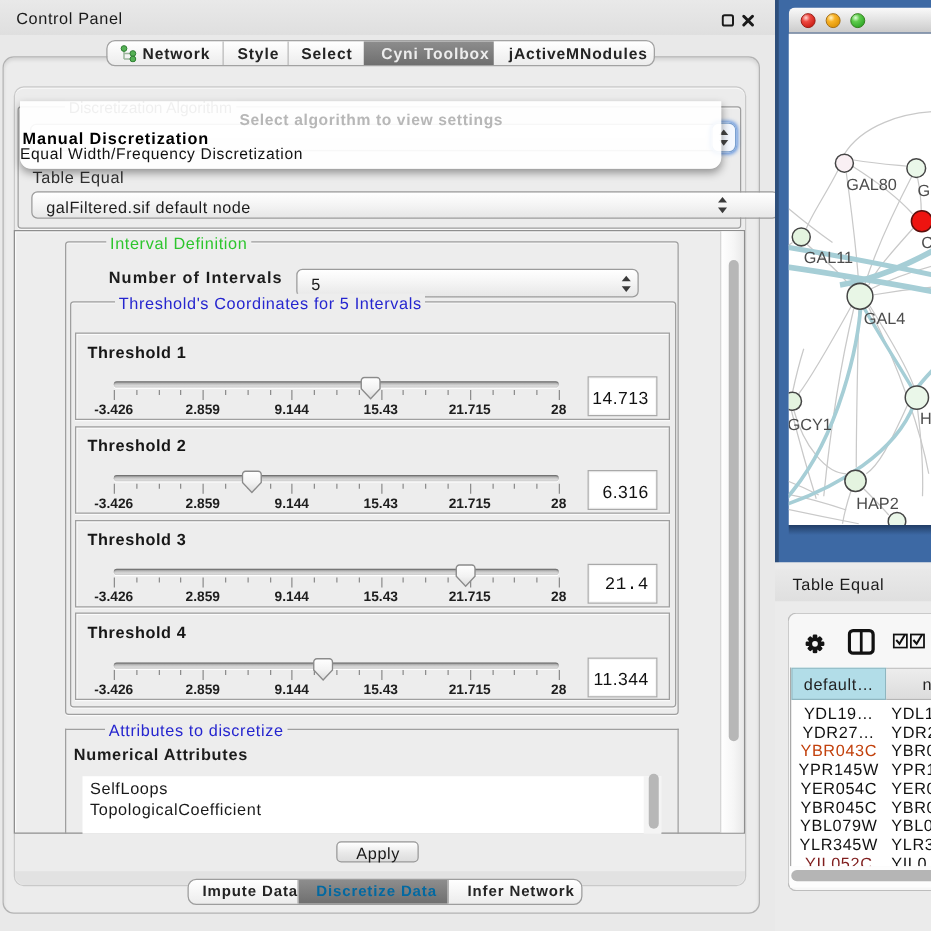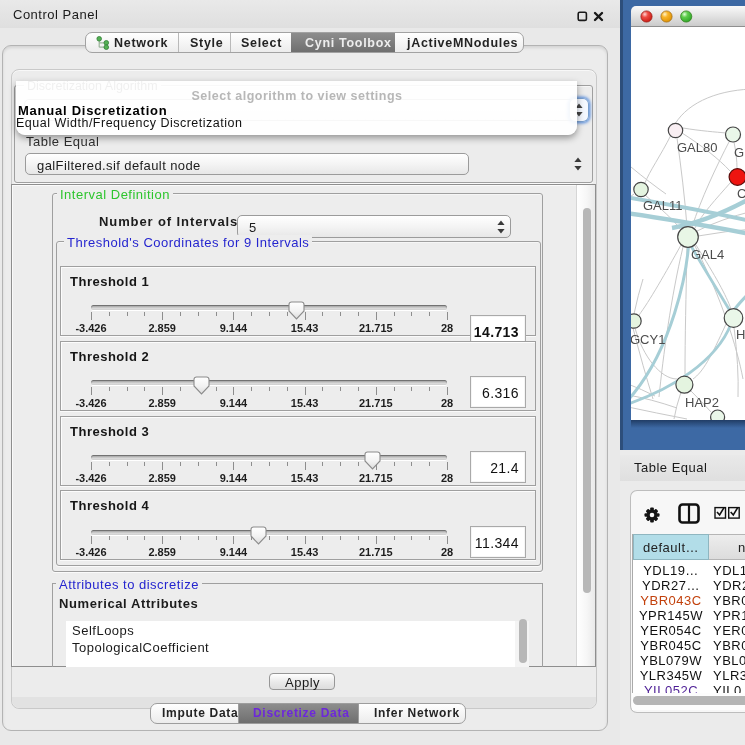--- a/index.html
+++ b/index.html
@@ -4,21 +4,21 @@
 * { margin:0; padding:0; box-sizing:border-box; }
 html,body { width:745px; height:745px; overflow:hidden; }
 body { font-family:"Liberation Sans", sans-serif; background:#e9e9e9; position:relative; }
 .abs { position:absolute; }
 .lbl { position:absolute; white-space:nowrap; letter-spacing:.5px; }
 .combo { position:absolute; border:1px solid #9b9b9b; border-radius:5px;
   background:linear-gradient(#ffffff 0%,#f4f4f4 50%,#e7e7e7 100%); }
 .combo .tx { position:absolute; left:11px; top:4px; font-size:13px; letter-spacing:.4px; color:#1c1c1c; }
 .groupbox { position:absolute; border:1px solid #9f9f9f; border-radius:3px;
   box-shadow:0 1px 0 rgba(255,255,255,.7), inset 0 1px 0 rgba(255,255,255,.5); }
-.gtitle { position:absolute; background:#ededed; padding:0 3px; font-size:13px; white-space:nowrap; letter-spacing:.5px; }
+.gtitle { position:absolute; background:#ededed; padding:0 3px; font-size:13px; white-space:nowrap; letter-spacing:.5px;margin-left:28px; }
 .tick { position:absolute; width:1px; background:#8d8d8d; }
 .scale { position:absolute; font-size:11px; font-weight:bold; color:#1d1d1d; transform:translateX(-50%); white-space:nowrap;}
 .vfield { position:absolute; left:470px; width:56px; height:32px; background:#fff;
   border:1px solid #a9a9a9; box-shadow:inset 0 0 0 1px #f5f5f5; }
 .vfield span { position:absolute; right:6px; top:8px; font-size:14px; letter-spacing:.4px; color:#111; }
 .thpanel { position:absolute; left:60px; width:476px; height:70px;
   border:1px solid #9f9f9f; box-shadow:inset 1px 1px 0 #fcfcfc, 0 1px 0 #fafafa; background:#ededed; }
 .tabtx { position:absolute; white-space:nowrap; font-size:12.5px; font-weight:bold; color:#242424; letter-spacing:.7px; }
 </style></head>
 <body>
@@ -61,46 +61,46 @@
 <div class="groupbox" style="left:14px;top:85px;width:579px;height:98px;"></div>
 <div class="gtitle" style="left:24px;top:79px;color:#3a3a3a;font-size:12.5px;letter-spacing:0;">Discretization Algorithm</div>
 <div class="combo" style="left:24px;top:99px;width:553px;height:22px;"></div>
 <div class="abs" style="left:569px;top:98px;width:20px;height:24px;border-radius:6px;
  background:#f4f8ff;box-shadow:0 0 3px 1.5px rgba(70,130,220,.8), inset 0 0 0 1px #7aa0cf;"></div>
 <svg class="abs" style="left:574px;top:103px;" width="10" height="14" viewBox="0 0 10 14">
  <path d="M5,0.5 L8.6,5 L1.4,5 Z" fill="#444"></path>
     <path d="M5,13.5 L8.6,9 L1.4,9 Z" fill="#444"></path>
   </svg>
 <div class="lbl" style="left:26px;top:134px;font-size:13px;color:#2f2f2f;">Table Equal</div>
-<div class="combo" style="left:25px;top:153px;width:444px;height:22px;">
+<div class="combo" style="left:25px;top:153px;width:598px;height:22px;">
  <span class="tx">galFiltered.sif default node</span>
   </div>
 <svg class="abs" style="left:573px;top:157px;" width="10" height="14" viewBox="0 0 10 14">
  <path d="M5,0.5 L8.6,5 L1.4,5 Z" fill="#3a3a3a"></path>
     <path d="M5,13.5 L8.6,9 L1.4,9 Z" fill="#3a3a3a"></path>
   </svg>
 
 <div class="abs" style="left:11px;top:184px;width:585px;height:483px;border:1px solid #8e8e8e;
  background:#ededed;box-shadow:inset 1px 1px 0 #fafafa;"></div>
 <div class="abs" style="left:576px;top:185px;width:19px;height:481px;
  background:linear-gradient(90deg,#ffffff,#f6f6f6 55%,#e9e9e9);border-left:1px solid #d6d6d6;"></div>
 <div class="abs" style="left:583px;top:208px;width:8px;height:385px;background:#b7b7b7;border-radius:4px;"></div>
 
 <div class="groupbox" style="left:52px;top:193px;width:491px;height:379px;"></div>
 <div class="gtitle" style="left:57px;top:187px;color:#2dc52d;">Interval Definition</div>
-<div class="lbl" style="left:87px;top:214px;font-size:13px;font-weight:bold;letter-spacing:.9px;color:#1c1c1c;margin-left:12px;">Number of Intervals</div>
+<div class="lbl" style="left:87px;top:214px;font-size:13px;font-weight:bold;letter-spacing:.9px;color:#1c1c1c;">Number of Intervals</div>
 <div class="combo" style="left:237px;top:215px;width:274px;height:23px;">
  <span class="tx" style="top:4px;">5</span>
   </div>
 <svg class="abs" style="left:496px;top:220px;" width="10" height="14" viewBox="0 0 10 14">
  <path d="M5,0.5 L8.6,5 L1.4,5 Z" fill="#3a3a3a"></path>
     <path d="M5,13.5 L8.6,9 L1.4,9 Z" fill="#3a3a3a"></path>
   </svg>
 <div class="groupbox" style="left:56px;top:241px;width:485px;height:325px;"></div>
-<div class="gtitle" style="left:64px;top:235px;color:#2525cf;">Threshold's Coordinates for 9 Intervals</div>
+<div class="gtitle" style="left:64px;top:235px;color:#2525cf;">Threshold's Coordinates for 5 Intervals</div>
 <div class="thpanel" style="top:266px;"></div>
 <div class="lbl" style="left:70px;top:274px;font-size:13px;font-weight:bold;color:#161616;">Threshold 1</div>
 <div class="abs" style="left:91px;top:305px;width:356px;height:5px;border-radius:3px;background:linear-gradient(#9e9e9e,#d9d9d9 70%,#cfcfcf);box-shadow:inset 0 1px 1px rgba(0,0,0,.35),0 1px 0 #fff;"></div>
 <div class="tick" style="left:91.0px;top:312px;height:8px;"></div>
 <div class="tick" style="left:108.8px;top:312px;height:4px;"></div>
 <div class="tick" style="left:126.6px;top:312px;height:4px;"></div>
 <div class="tick" style="left:144.4px;top:312px;height:4px;"></div>
 <div class="tick" style="left:162.2px;top:312px;height:8px;"></div>
 <div class="tick" style="left:180.0px;top:312px;height:4px;"></div>
 <div class="tick" style="left:197.8px;top:312px;height:4px;"></div>
@@ -127,21 +127,21 @@
 <svg class="abs" style="left:288.0px;top:301px;" width="17" height="19" viewBox="0 0 17 19">
     <defs>
       <linearGradient id="thg266" x1="0" y1="0" x2="0" y2="1">
         <stop offset="0" stop-color="#ffffff"></stop>
         <stop offset=".55" stop-color="#f2f2f2"></stop>
         <stop offset="1" stop-color="#dcdcdc"></stop>
       </linearGradient>
     </defs>
     <path d="M3.5,1 h10 a2.5,2.5 0 0 1 2.5,2.5 v6.5 l-7.5,8 l-7.5,-8 v-6.5 a2.5,2.5 0 0 1 2.5,-2.5 z" fill="url(#thg266)" stroke="#8b8b8b" stroke-width="1.1"></path>
   </svg>
-<div class="vfield" style="top:315px;font-weight:bold;">
+<div class="vfield" style="top:301px;">
     <span>14.713</span>
   </div>
 <div class="thpanel" style="top:341px;"></div>
 <div class="lbl" style="left:70px;top:349px;font-size:13px;font-weight:bold;color:#161616;">Threshold 2</div>
 <div class="abs" style="left:91px;top:380px;width:356px;height:5px;border-radius:3px;background:linear-gradient(#9e9e9e,#d9d9d9 70%,#cfcfcf);box-shadow:inset 0 1px 1px rgba(0,0,0,.35),0 1px 0 #fff;"></div>
 <div class="tick" style="left:91.0px;top:387px;height:8px;"></div>
 <div class="tick" style="left:108.8px;top:387px;height:4px;"></div>
 <div class="tick" style="left:126.6px;top:387px;height:4px;"></div>
 <div class="tick" style="left:144.4px;top:387px;height:4px;"></div>
 <div class="tick" style="left:162.2px;top:387px;height:8px;"></div>
@@ -213,21 +213,21 @@
 <svg class="abs" style="left:363.7px;top:451px;" width="17" height="19" viewBox="0 0 17 19">
     <defs>
       <linearGradient id="thg416" x1="0" y1="0" x2="0" y2="1">
         <stop offset="0" stop-color="#ffffff"></stop>
         <stop offset=".55" stop-color="#f2f2f2"></stop>
         <stop offset="1" stop-color="#dcdcdc"></stop>
       </linearGradient>
     </defs>
     <path d="M3.5,1 h10 a2.5,2.5 0 0 1 2.5,2.5 v6.5 l-7.5,8 l-7.5,-8 v-6.5 a2.5,2.5 0 0 1 2.5,-2.5 z" fill="url(#thg416)" stroke="#8b8b8b" stroke-width="1.1"></path>
   </svg>
-<div class="vfield" style="top:451px;">
+<div class="vfield" style="top:451px;font-family:Liberation Mono, monospace;">
     <span>21.4</span>
   </div>
 <div class="thpanel" style="top:490px;"></div>
 <div class="lbl" style="left:70px;top:498px;font-size:13px;font-weight:bold;color:#161616;">Threshold 4</div>
 <div class="abs" style="left:91px;top:530px;width:356px;height:5px;border-radius:3px;background:linear-gradient(#9e9e9e,#d9d9d9 70%,#cfcfcf);box-shadow:inset 0 1px 1px rgba(0,0,0,.35),0 1px 0 #fff;"></div>
 <div class="tick" style="left:91.0px;top:536px;height:8px;"></div>
 <div class="tick" style="left:108.8px;top:536px;height:4px;"></div>
 <div class="tick" style="left:126.6px;top:536px;height:4px;"></div>
 <div class="tick" style="left:144.4px;top:536px;height:4px;"></div>
 <div class="tick" style="left:162.2px;top:536px;height:8px;"></div>
@@ -282,21 +282,21 @@
  background:linear-gradient(#ffffff,#e9e9e9 55%,#dddddd);"></div>
 <div class="lbl" style="left:285px;top:675px;font-size:13px;color:#1a1a1a;">Apply</div>
 
 <div class="abs" style="left:150px;top:703px;width:316px;height:21px;border:1px solid #9d9d9d;border-radius:7px;
  background:linear-gradient(#ffffff,#ececec);overflow:hidden;display:flex;">
  <div style="width:88px;"></div>
  <div style="width:121px;background:linear-gradient(#8d8d8d,#6f6f6f);border-left:1px solid #9d9d9d;border-right:1px solid #9d9d9d;"></div>
  <div style="width:107px;"></div>
 </div>
 <div class="tabtx" style="left:162px;top:706px;font-size:12px;">Impute Data</div>
-<div class="tabtx" style="left:253px;top:706px;font-size:12px;color:#6d28d9;">Discretize Data</div>
+<div class="tabtx" style="left:253px;top:706px;font-size:12px;color:#0369a1;">Discretize Data</div>
 <div class="tabtx" style="left:374px;top:706px;font-size:12px;">Infer Network</div>
 
 <div class="abs" style="left:16px;top:81px;width:561px;height:54px;background:rgba(255,255,255,.92);
  border-radius:0 0 9px 9px; box-shadow:0 3px 7px rgba(0,0,0,.38);"></div>
 <div class="lbl" style="left:297px;top:89px;transform:translateX(-50%);font-size:12.5px;font-weight:bold;color:#b7b7b7;">Select algorithm to view settings</div>
 <div class="lbl" style="left:18px;top:103px;font-size:13px;letter-spacing:.75px;font-weight:bold;color:#000;">Manual Discretization</div>
 <div class="lbl" style="left:16px;top:116px;font-size:12.5px;letter-spacing:.5px;color:#111;">Equal Width/Frequency Discretization</div>
 
 <div class="abs" style="left:620px;top:0;width:125px;height:450px;background:#3d69a4;"></div>
 <div class="abs" style="left:620px;top:0;width:3px;height:450px;background:rgba(0,0,0,.25);"></div>
@@ -434,18 +434,18 @@
 <div class="lbl" style="left:38px;top:73.7px;transform:translateX(-50%);font-size:13px;color:#111;">YPR145W</div>
 <div class="lbl" style="left:80px;top:73.7px;font-size:13px;color:#111;">YPR1</div>
 <div class="lbl" style="left:38px;top:88.7px;transform:translateX(-50%);font-size:13px;color:#111;">YER054C</div>
 <div class="lbl" style="left:80px;top:88.7px;font-size:13px;color:#111;">YER0</div>
 <div class="lbl" style="left:38px;top:103.8px;transform:translateX(-50%);font-size:13px;color:#111;">YBR045C</div>
 <div class="lbl" style="left:80px;top:103.8px;font-size:13px;color:#111;">YBR0</div>
 <div class="lbl" style="left:38px;top:118.8px;transform:translateX(-50%);font-size:13px;color:#111;">YBL079W</div>
 <div class="lbl" style="left:80px;top:118.8px;font-size:13px;color:#111;">YBL0</div>
 <div class="lbl" style="left:38px;top:133.9px;transform:translateX(-50%);font-size:13px;color:#111;">YLR345W</div>
 <div class="lbl" style="left:80px;top:133.9px;font-size:13px;color:#111;">YLR3</div>
-<div class="lbl" style="left:38px;top:148.9px;transform:translateX(-50%);font-size:13px;color:#4c1d95;">YIL052C</div>
+<div class="lbl" style="left:38px;top:148.9px;transform:translateX(-50%);font-size:13px;color:#7f1d1d;">YIL052C</div>
 <div class="lbl" style="left:80px;top:148.9px;font-size:13px;color:#111;">YIL0</div>
 </div>
 
 <div class="abs" style="left:632px;top:693px;width:113px;height:17px;background:#fdfdfd;"></div>
 <div class="abs" style="left:633px;top:696px;width:112px;height:9px;background:#b5b5b5;border-radius:5px 0 0 5px;"></div>
 
 </body></html>

